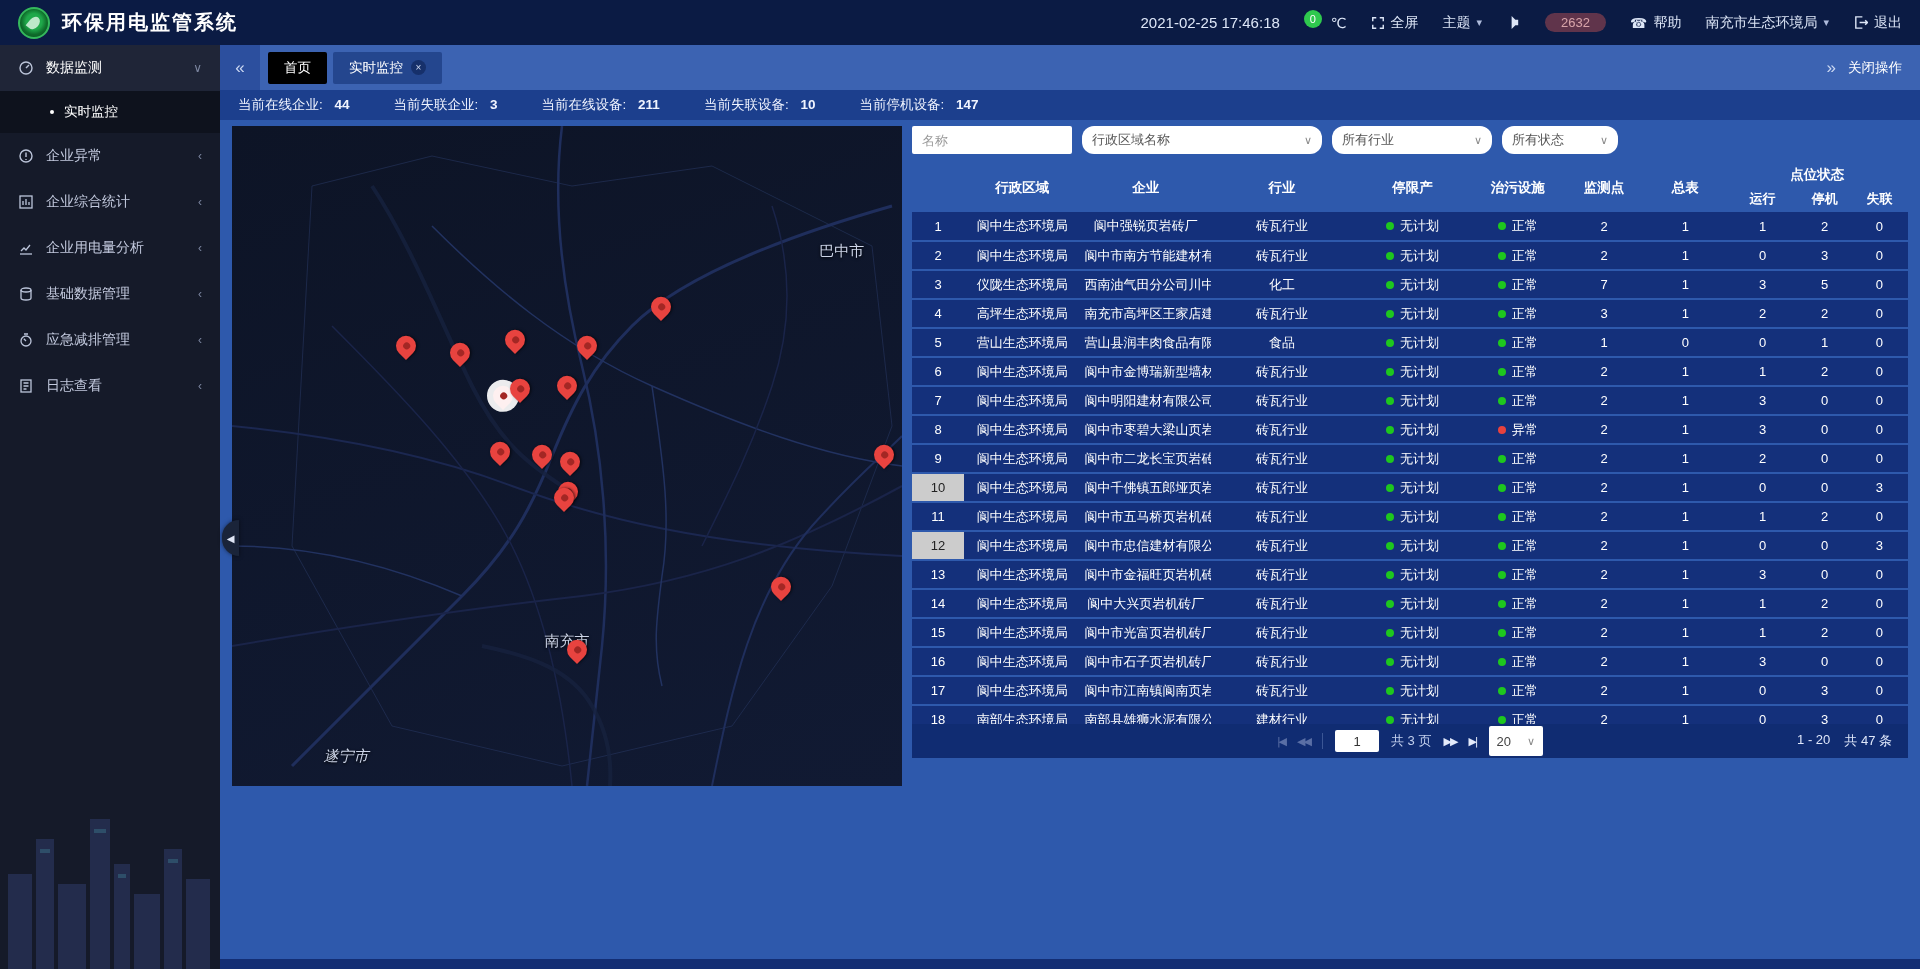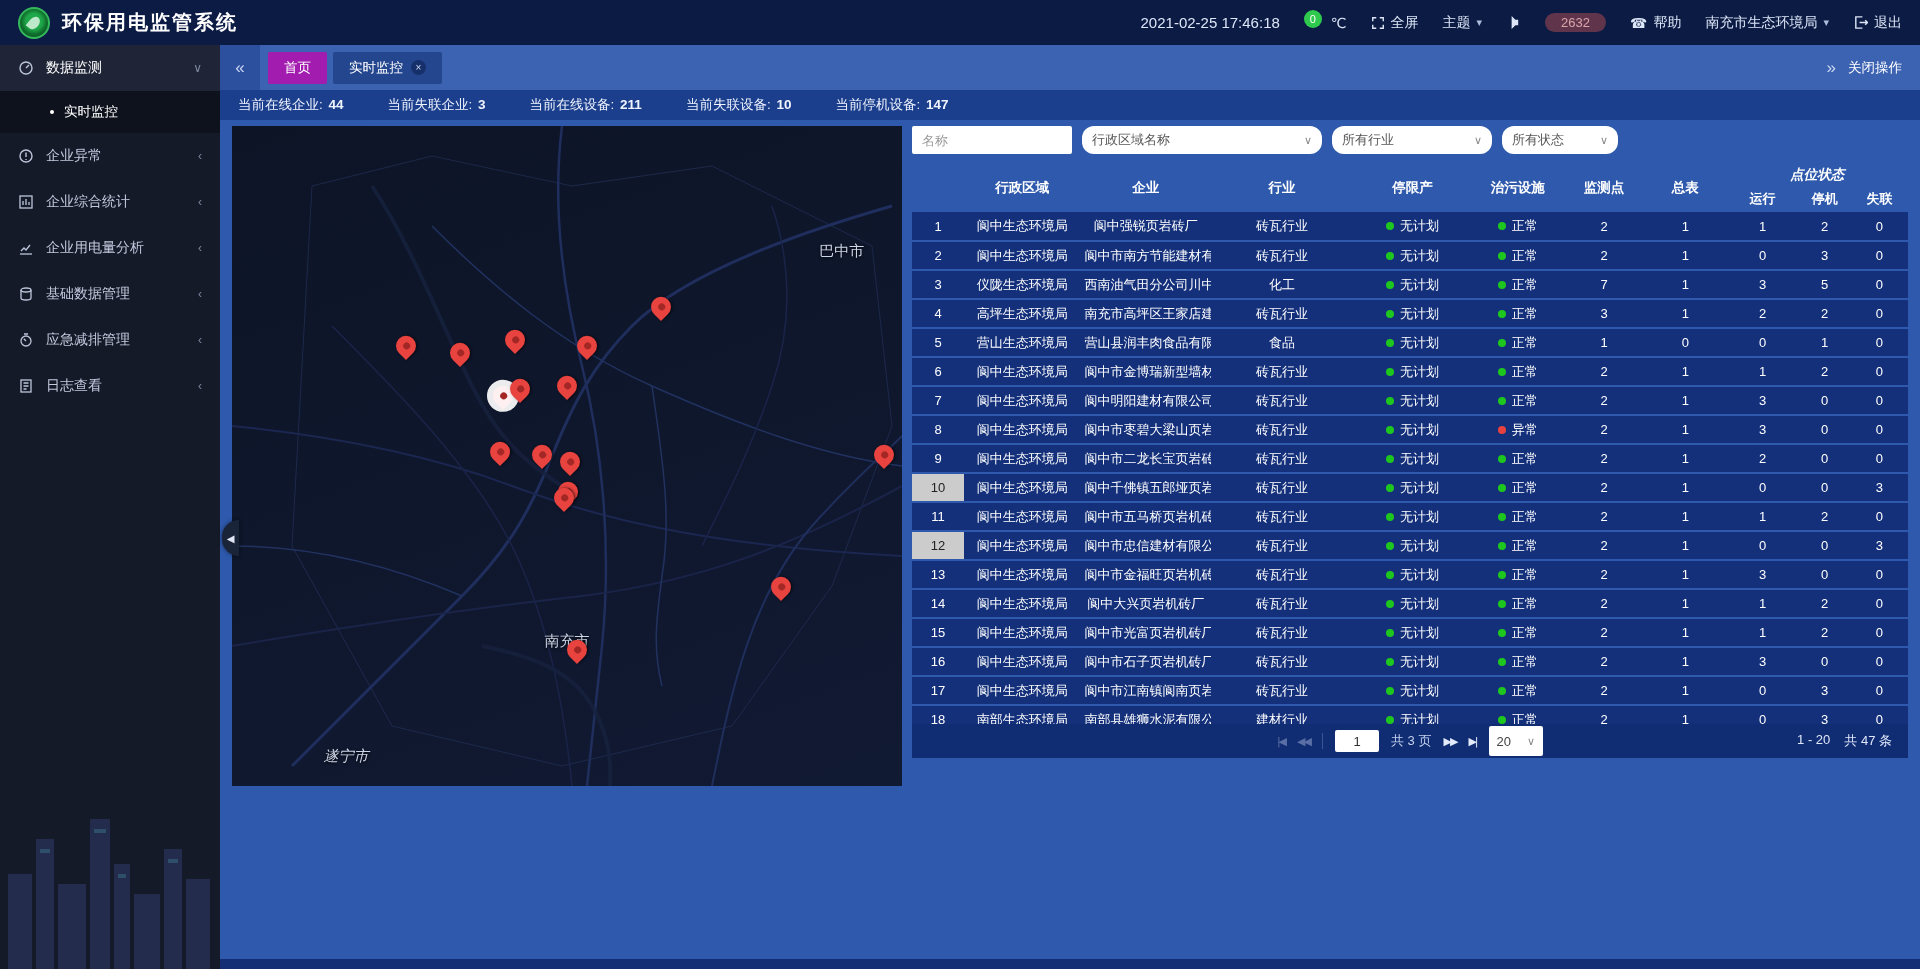--- a/index.html
+++ b/index.html
@@ -32,29 +32,29 @@
   .sub-item.active{color:#ffffff}
   .skyline{position:absolute;bottom:0;left:0;width:100%;height:190px;pointer-events:none}
 
   .main{flex:1;display:flex;flex-direction:column;background:#2e59ac;position:relative}
   .main::after{content:"";position:absolute;left:0;right:0;bottom:0;height:10px;background:#132e74}
 
   
   .tab-bar{height:45px;background:#3c63b2;display:flex;align-items:center;color:#fff}
   .tab-nav{width:40px;height:45px;background:#2c4f9e;display:flex;align-items:center;justify-content:center;font-size:17px;color:#cdd9f2;cursor:pointer;flex:0 0 auto}
   .tabs{display:flex;align-items:center;gap:6px;padding:0 8px}
-  .tab{height:32px;display:flex;align-items:center;gap:8px;padding:0 16px;background:#a21caf;border-radius:2px;font-size:13.5px;cursor:pointer}
+  .tab{height:32px;display:flex;align-items:center;gap:8px;padding:0 16px;background:#000000;border-radius:2px;font-size:13.5px;cursor:pointer}
   .tab.active{background:#24468e}
   .tab-x{width:15px;height:15px;border-radius:50%;background:#16306b;color:#cfd9ef;font-size:10px;display:inline-flex;align-items:center;justify-content:center;cursor:pointer}
   .tab-bar-right{margin-left:auto;display:flex;align-items:center;gap:12px;padding-right:18px;font-size:13.5px}
   .tab-nav-r{font-size:17px;color:#cdd9f2;cursor:pointer}
 
   
   .stats-bar{height:30px;background:#1c3f8d;display:flex;align-items:center;gap:44px;padding:0 18px;color:#f0f4ff;font-size:13.5px}
-  .s-value{font-weight:bold;margin-left:2px}
+  .s-value{font-weight:bold;margin-left:8px}
 
   
   .content{flex:1;display:flex;gap:10px;padding:6px 12px;position:relative;align-items:flex-start}
 
   
   .map-panel{width:670px;height:660px;background:linear-gradient(160deg,#0d1426 0%,#111a33 100%);position:relative;overflow:hidden;flex:0 0 auto}
   .map-roads{position:absolute;inset:0}
   .city{position:absolute;transform:translate(-50%,-50%);color:#cdd5e8;font-size:15px;text-shadow:0 1px 3px #000;white-space:nowrap}
   .pins{position:absolute;inset:0}
   .pin{position:absolute;width:20px;height:20px;margin-top:-20px;border-radius:50% 50% 50% 0;background:#e8433f;transform:rotate(-45deg);transform-origin:0 100%;box-shadow:1px 1px 3px rgba(0,0,0,.6);cursor:pointer}
@@ -69,21 +69,21 @@
   .f-input::placeholder{color:#999}
   .f-select{height:28px;background:#fff;border-radius:12px;display:flex;align-items:center;justify-content:space-between;padding:0 10px;font-size:13px;color:#555;cursor:pointer}
   .sel-caret{color:#888;font-size:11px;margin-left:10px}
   .w-region{width:240px}.w-industry{width:160px}.w-status{width:116px}
 
   .table-wrap{height:560px;overflow:hidden}
   table{width:100%;border-collapse:collapse;table-layout:fixed}
   thead th{color:#fff;font-size:13.5px;font-weight:bold;text-align:center;vertical-align:middle}
   thead tr.h1{height:22px}
   thead tr.h2{height:26px}
-  .group-th{font-style:italic}
+  .group-th{}
   .sub-th{font-size:13px}
   tbody td{height:29px;background:#14307b;border-bottom:2px solid #2e59ac;color:#fff;font-size:13px;text-align:center;overflow:hidden;white-space:nowrap;padding:0 4px}
   tbody tr{cursor:pointer}
   td.td-company,td.td-region{text-align:center}
   td.td-num.sel{background:#cccccc;color:#222}
   .dot-ind{display:inline-block;width:8px;height:8px;border-radius:50%;margin-right:6px;vertical-align:middle}
   .dot-ind.ok{background:#1ec71e}
   .dot-ind.err{background:#e8423e}
   .st-text{vertical-align:middle}
 

